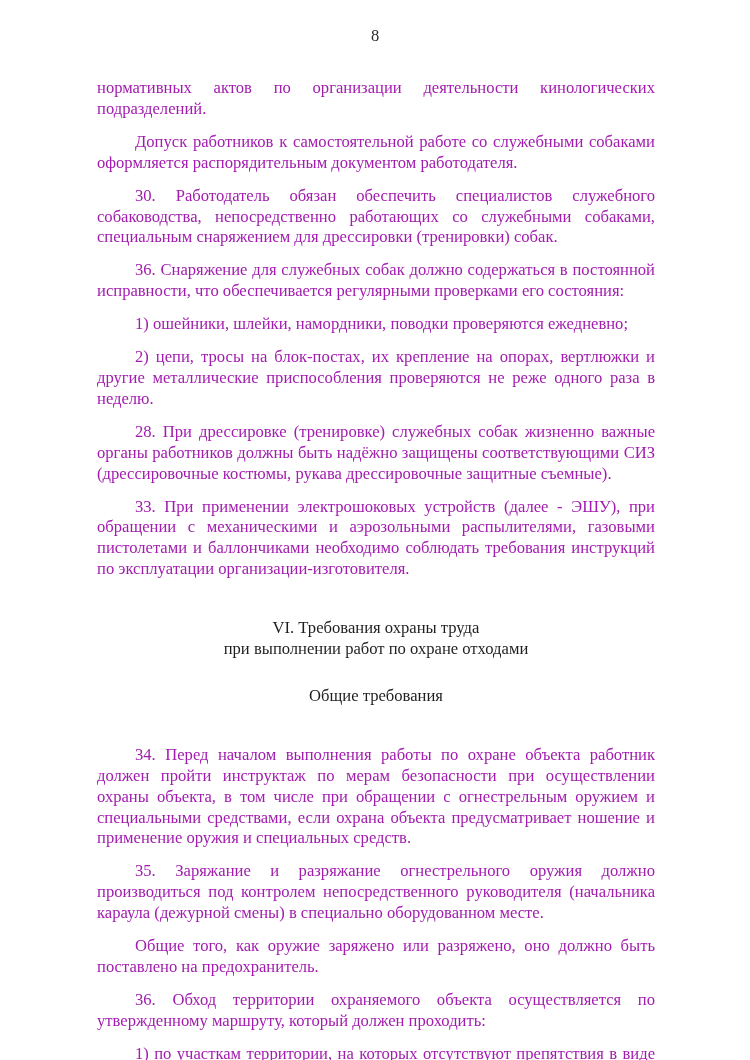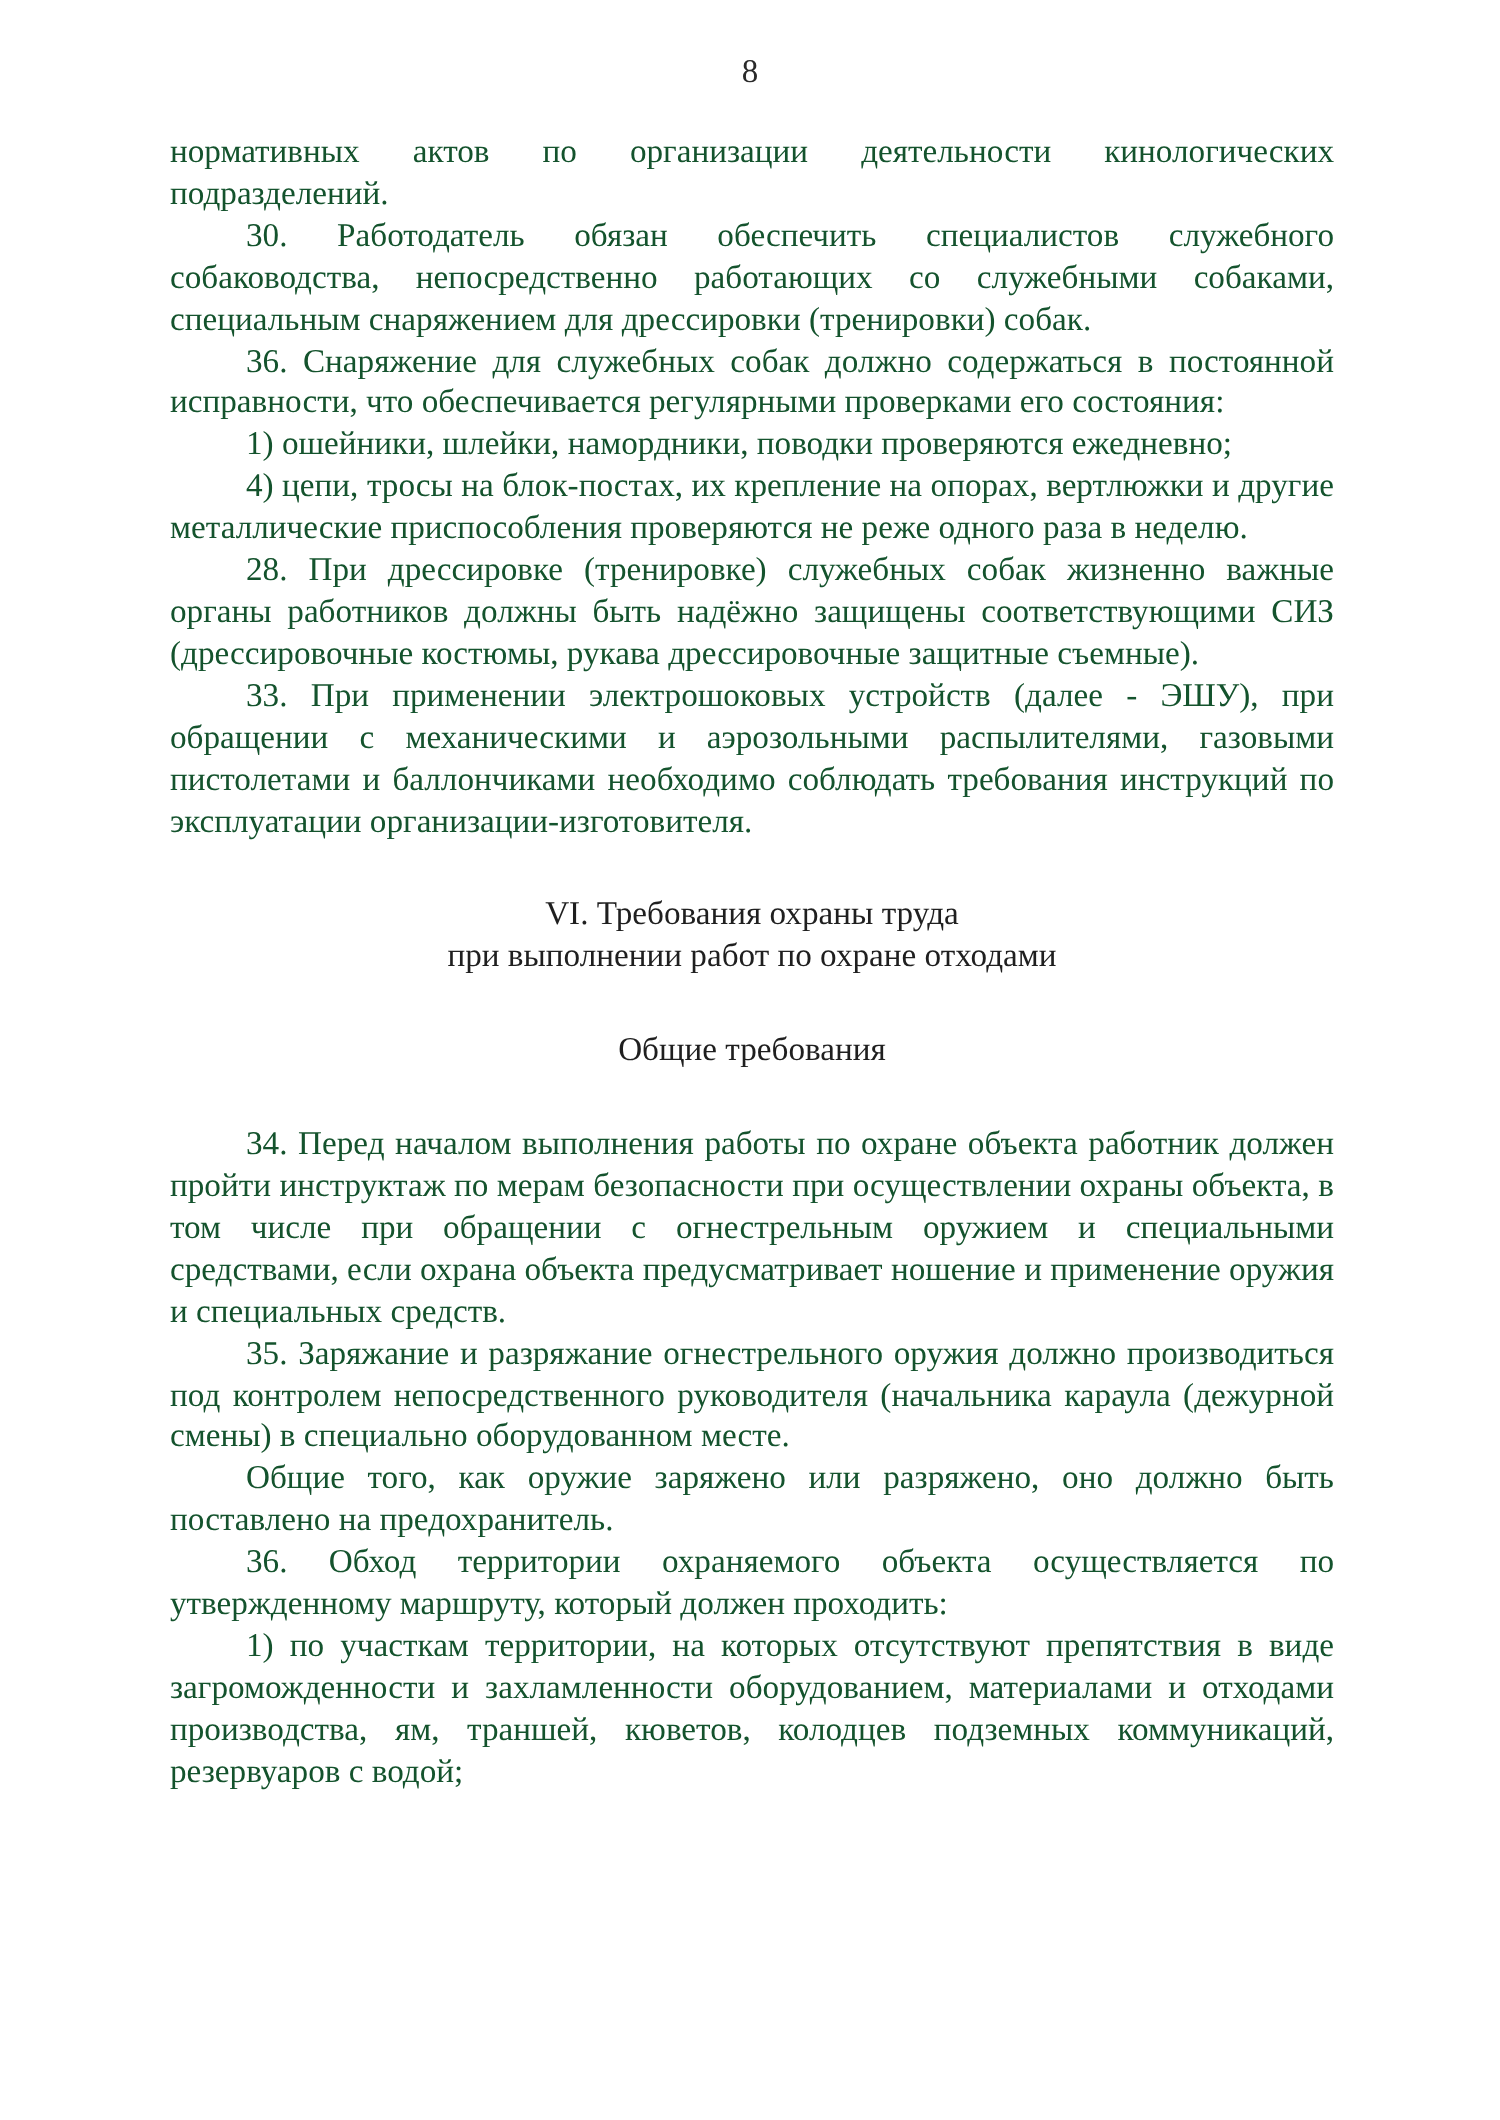--- a/index.html
+++ b/index.html
@@ -31,26 +31,26 @@
     line-height: 20px;
     color: #2a2a2a;
   }
   .doc-body {
     position: absolute;
     top: 66px;
     left: 85px;
     width: 582px;
   }
   p.para {
-    margin: 0;
+    margin: 12px;
     font-size: 16.6px;
     line-height: 20.9px;
     text-align: justify;
     text-justify: inter-word;
-    color: #14532d;
+    color: #a21caf;
     hyphens: none;
   }
   p.indent {
     text-indent: 38px;
   }
   p.noindent {
     text-indent: 0;
   }
   .heading-block {
     margin-top: 30px;
@@ -69,24 +69,25 @@
 </head>
 <body>
 
 <div class="page">
 
   <div class="page-number">8</div>
 
   <div class="doc-body">
 
     <p class="para noindent">нормативных актов по организации деятельности кинологических подразделений.</p>
+    <p class="para indent">Допуск работников к самостоятельной работе со служебными собаками оформляется распорядительным документом работодателя.</p>
     <p class="para indent">30. Работодатель обязан обеспечить специалистов служебного собаководства, непосредственно работающих со служебными собаками, специальным снаряжением для дрессировки (тренировки) собак.</p>
     <p class="para indent">36. Снаряжение для служебных собак должно содержаться в постоянной исправности, что обеспечивается регулярными проверками его состояния:</p>
     <p class="para indent">1) ошейники, шлейки, намордники, поводки проверяются ежедневно;</p>
-    <p class="para indent">4) цепи, тросы на блок-постах, их крепление на опорах, вертлюжки и другие металлические приспособления проверяются не реже одного раза в неделю.</p>
+    <p class="para indent">2) цепи, тросы на блок-постах, их крепление на опорах, вертлюжки и другие металлические приспособления проверяются не реже одного раза в неделю.</p>
     <p class="para indent">28. При дрессировке (тренировке) служебных собак жизненно важные органы работников должны быть надёжно защищены соответствующими СИЗ (дрессировочные костюмы, рукава дрессировочные защитные съемные).</p>
     <p class="para indent">33. При применении электрошоковых устройств (далее - ЭШУ), при обращении с механическими и аэрозольными распылителями, газовыми пистолетами и баллончиками необходимо соблюдать требования инструкций по эксплуатации организации-изготовителя.</p>
 
     <div class="gap-lg"></div>
 
     <div class="heading-block" style="margin-top:0">
       <p class="center">VI. Требования охраны труда</p>
       <p class="center">при выполнении работ по охране отходами</p>
     </div>
 

